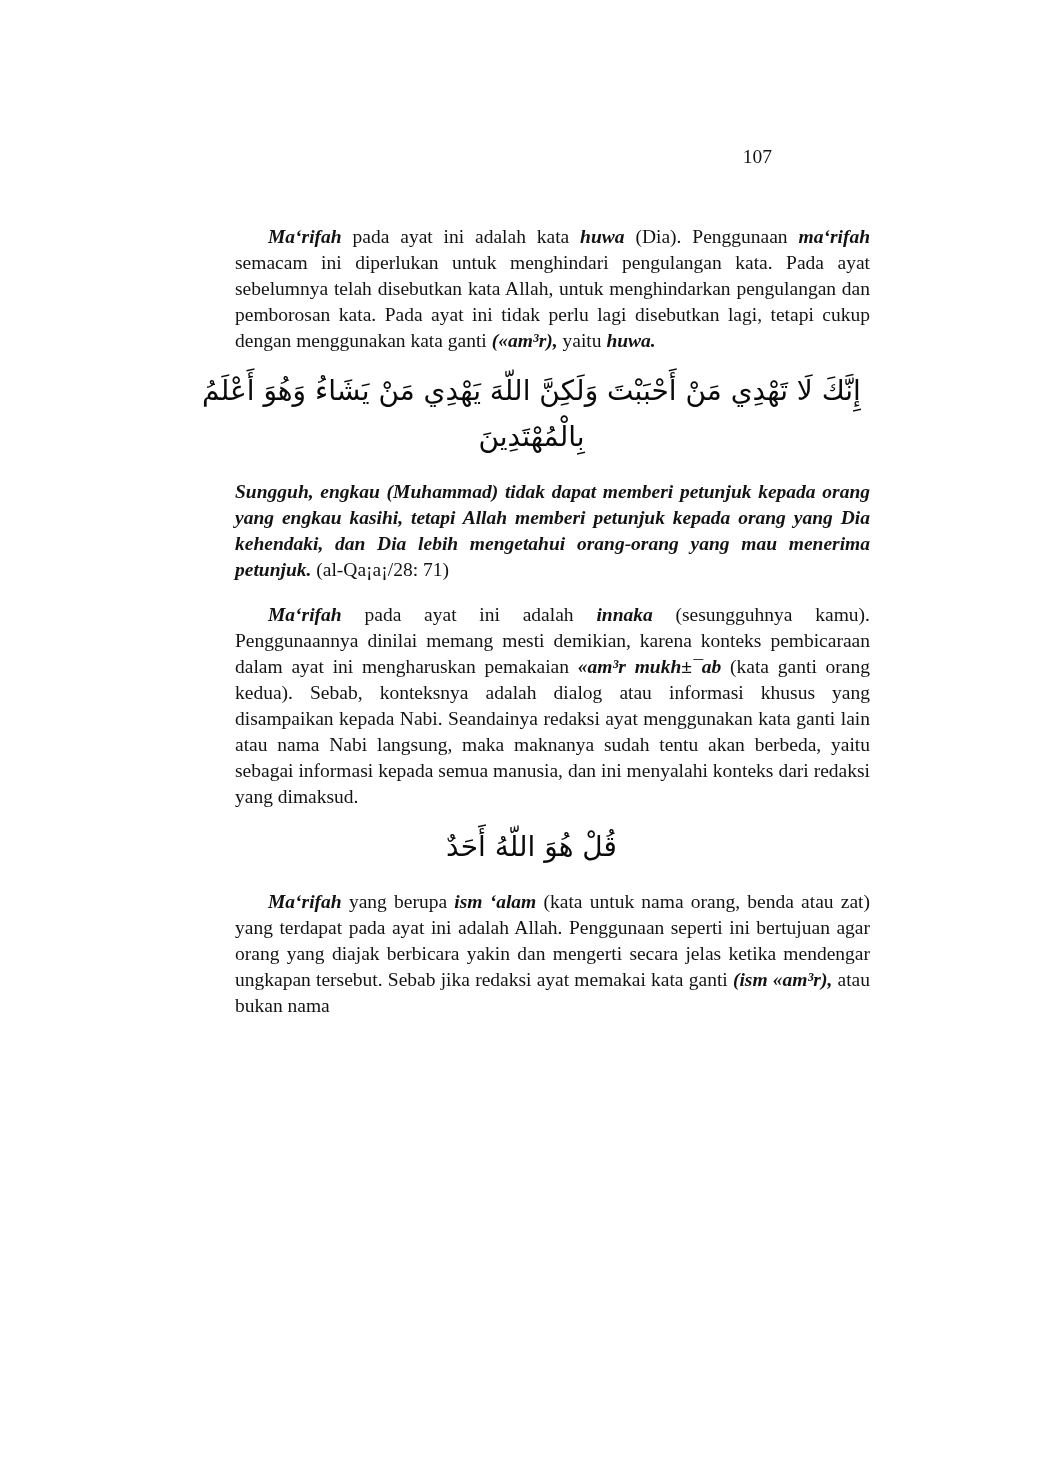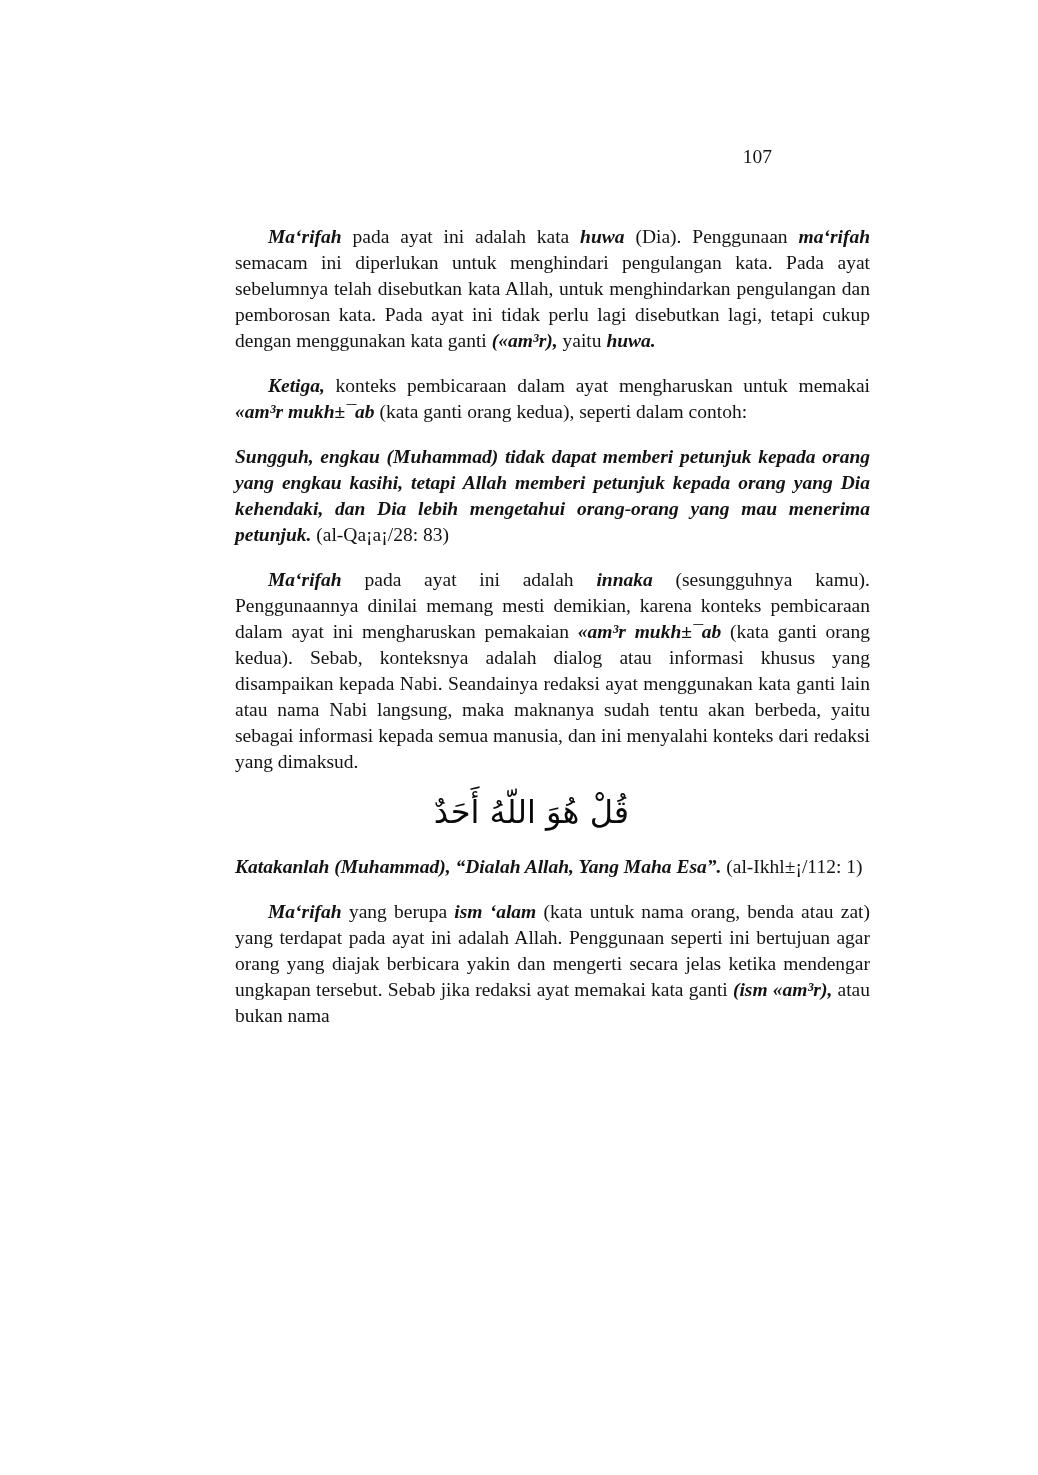--- a/index.html
+++ b/index.html
@@ -45,29 +45,28 @@
   .para em { font-style: italic; font-weight: bold; }
   .arabic {
     direction: rtl;
     text-align: center;
     font-family: "DejaVu Sans", sans-serif;
     margin: 0;
     color: #0a0a0a;
   }
   .arabic.gap { margin-top: 14px; }
   .arabic.large { font-size: 28px; line-height: 46px; margin-bottom: 14px; }
-  .arabic.medium { font-size: 32px; line-height: 46px; margin-bottom: 12px; }
+  .arabic.medium { font-size: 28px; line-height: 46px; margin-bottom: 12px; }
 </style>
 </head>
 <body>
 
 <div class="page">
   <div class="page-number">107</div>
   <div class="content" id="content">
       <p class="para indent"><em>Ma‘rifah</em><span> pada ayat ini adalah kata </span><em>huwa</em><span> (Dia). Penggunaan </span><em>ma‘rifah</em><span> semacam ini diperlukan untuk menghindari pengulangan kata. Pada ayat sebelumnya telah disebutkan kata Allah, untuk menghindarkan pengulangan dan pemborosan kata. Pada ayat ini tidak perlu lagi disebutkan lagi, tetapi cukup dengan menggunakan kata ganti </span><em>(«am³r),</em><span> yaitu </span><em>huwa.</em></p>
-      <p class="para indent gap"><em>Ketiga,</em><span> konteks pembicaraan dalam ayat mengharuskan untuk memakai </span><em>«am³r mukh±¯ab</em><span> (kata ganti orang kedua), seperti dalam contoh:</span></p>
-      <p class="para quote gap"><em>Sungguh, engkau (Muhammad) tidak dapat memberi petunjuk kepada orang yang engkau kasihi, tetapi Allah memberi petunjuk kepada orang yang Dia kehendaki, dan Dia lebih mengetahui orang-orang yang mau menerima petunjuk. </em><span>(al-Qa¡a¡/28: 83)</span></p>
+      <div class="arabic large gap" dir="rtl">إِنَّكَ لَا تَهْدِي مَنْ أَحْبَبْتَ وَلَكِنَّ اللّهَ يَهْدِي مَنْ يَشَاءُ وَهُوَ أَعْلَمُ بِالْمُهْتَدِينَ</div>
+      <p class="para quote gap"><em>Sungguh, engkau (Muhammad) tidak dapat memberi petunjuk kepada orang yang engkau kasihi, tetapi Allah memberi petunjuk kepada orang yang Dia kehendaki, dan Dia lebih mengetahui orang-orang yang mau menerima petunjuk. </em><span>(al-Qa¡a¡/28: 71)</span></p>
       <p class="para indent gap"><em>Ma‘rifah</em><span> pada ayat ini adalah </span><em>innaka</em><span> (sesungguhnya kamu). Penggunaannya dinilai memang mesti demikian, karena konteks pembicaraan dalam ayat ini mengharuskan pemakaian </span><em>«am³r mukh±¯ab</em><span> (kata ganti orang kedua). Sebab, konteksnya adalah dialog atau informasi khusus yang disampaikan kepada Nabi. Seandainya redaksi ayat menggunakan kata ganti lain atau nama Nabi langsung, maka maknanya sudah tentu akan berbeda, yaitu sebagai informasi kepada semua manusia, dan ini menyalahi konteks dari redaksi yang dimaksud.</span></p>
       <div class="arabic medium gap" dir="rtl">قُلْ هُوَ اللّهُ أَحَدٌ</div>
-      <p class="para quote gap"><em>Katakanlah (Muhammad), “Dialah Allah, Yang Maha Esa”.</em><span> (al-Ikhl±¡/112: 1)</span></p>
       <p class="para indent gap"><em>Ma‘rifah</em><span> yang berupa </span><em>ism ‘alam</em><span> (kata untuk nama orang, benda atau zat) yang terdapat pada ayat ini adalah Allah. Penggunaan seperti ini bertujuan agar orang yang diajak berbicara yakin dan mengerti secara jelas ketika mendengar ungkapan tersebut. Sebab jika redaksi ayat memakai kata ganti </span><em>(ism «am³r),</em><span> atau bukan nama</span></p>
     </div>
 </div>
 
 </body></html>

